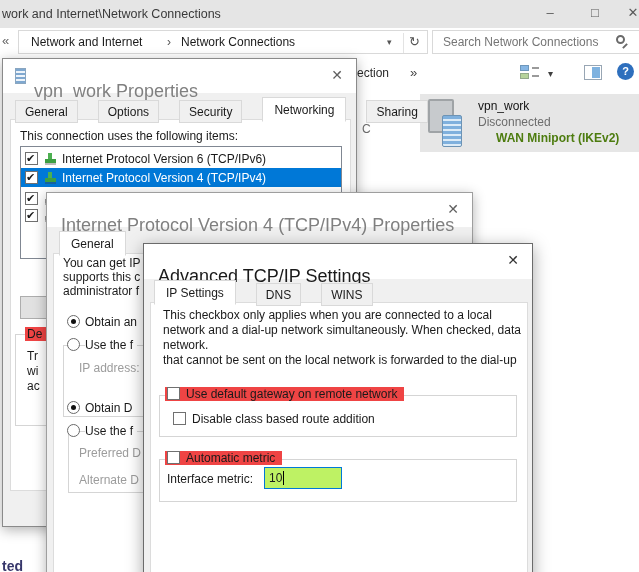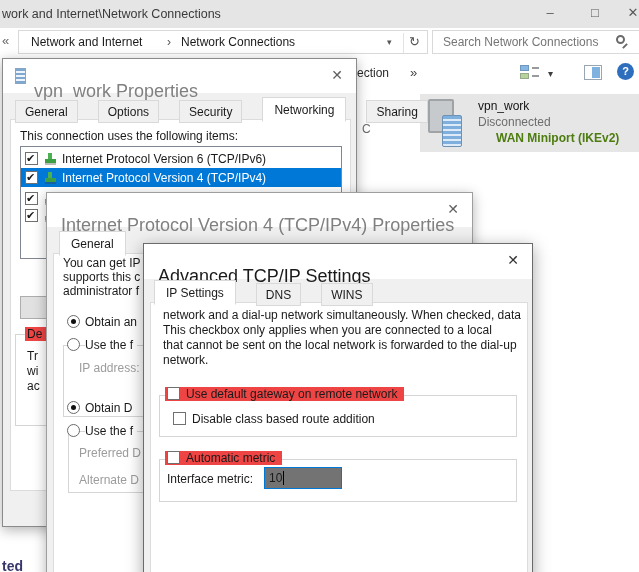--- a/index.html
+++ b/index.html
@@ -111,21 +111,21 @@
   #dlg3 .desc { position:absolute; left:19px; top:64px; line-height:15px; white-space:nowrap; }
   #dlg3 .groupA { left:15px; top:151px; width:358px; height:42px; }
   #dlg3 .legA { left:21px; top:143px; }
   #dlg3 .legA .cb, #dlg3 .legB .cb { position:relative; display:inline-block; vertical-align:-2px; margin-right:6px; }
   #dlg3 .inner-cb { left:29px; top:168px; }
   #dlg3 .inner-cbl { left:48px; top:168px; }
   #dlg3 .groupB { left:15px; top:215px; width:358px; height:43px; }
   #dlg3 .legB { left:21px; top:207px; }
   #dlg3 .metric-label { left:23px; top:228px; }
   #dlg3 .metric-input { position:absolute; left:120px; top:223px; width:78px; height:22px;
-        border:1px solid #0078d7; background:#737373; font-family:"Liberation Sans",sans-serif;
+        border:1px solid #0078d7; background:#bef264; font-family:"Liberation Sans",sans-serif;
         font-size:12px; padding:0 4px; color:#1a1a1a; outline:none; }
   #dlg3 .caret { position:absolute; left:139px; top:227px; width:1px; height:14px; background:#000; }
 </style>
 </head>
 <body>
 
 <div class="stage">
 
   <div class="titlebar">
     <span class="title-text">work and Internet\Network Connections</span>
@@ -249,24 +249,24 @@
   <div class="dlg" id="dlg3">
     <div class="dlg-titlebar">
       <span class="dlg-title active-title">Advanced TCP/IP Settings</span>
       <span class="dlg-x" style="color:#333">✕</span>
     </div>
     <div class="tabs">
       <span class="tab active">IP Settings</span><span class="tab">DNS</span><span class="tab">WINS</span>
     </div>
     <div class="page"></div>
     <div class="desc">
+      <div>This checkbox only applies when you are connected to a local</div>
       <div>network and a dial-up network simultaneously.  When checked, data</div>
-      <div>This checkbox only applies when you are connected to a local</div>
+      <div>network.</div>
       <div>that cannot be sent on the local network is forwarded to the dial-up</div>
-      <div>network.</div>
     </div>
     <div class="group groupA"></div>
     <span class="legend legA"><span class="cb"></span><span>Use default gateway on remote network</span></span>
     <span class="cb inner-cb" style="position:absolute"></span>
     <span class="frag inner-cbl">Disable class based route addition</span>
     <div class="group groupB"></div>
     <span class="legend legB"><span class="cb"></span><span>Automatic metric</span></span>
     <span class="frag metric-label">Interface metric:</span>
     <input class="metric-input" type="text" value="10" style="">
     <span class="caret"></span>

